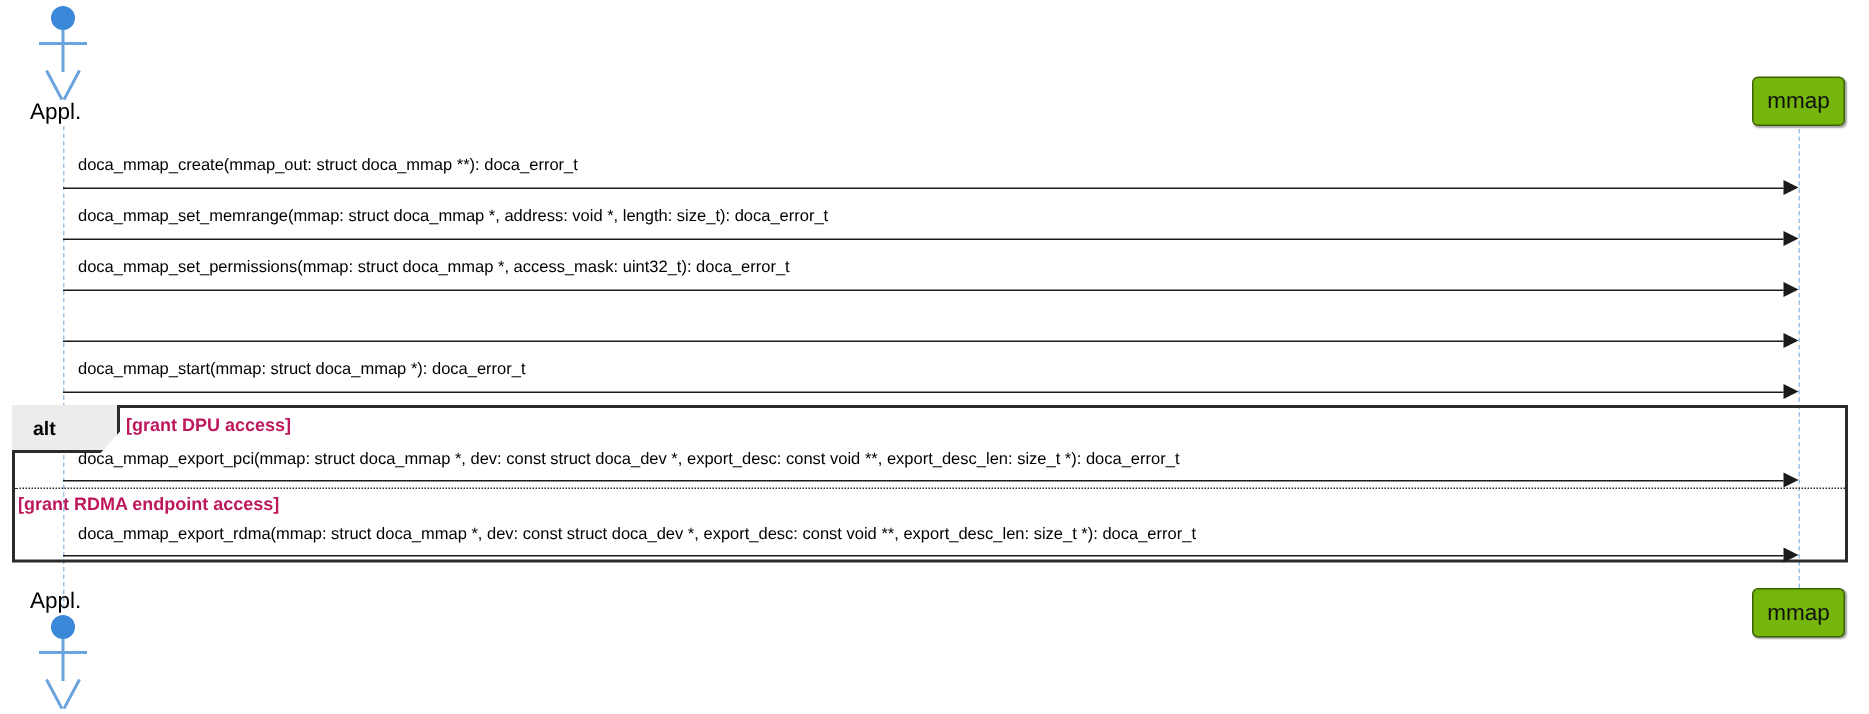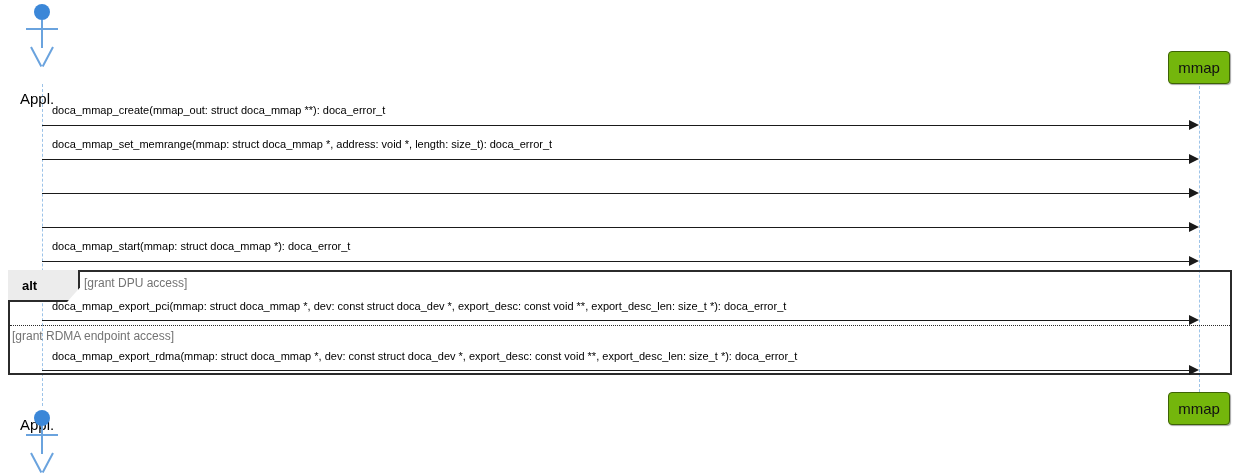--- a/index.html
+++ b/index.html
@@ -21,21 +21,20 @@
     height: 476px;
   }
 
   
   .actor-label {
     position: absolute;
     font-size: 15px;
     color: #000000;
     white-space: nowrap;
     line-height: 16px;
-    margin-top: 24px;
   }
   .actor-fig { position: absolute; }
   .actor-head {
     position: absolute;
     width: 16px; height: 16px;
     border-radius: 50%;
     background: #3b87d8;
   }
   .actor-line {
     position: absolute;
@@ -101,22 +100,22 @@
     align-items: center;
     padding-left: 14px;
     font-size: 13px;
     font-weight: bold;
     color: #000000;
     clip-path: polygon(0 0, 100% 0, 100% 55%, 82% 100%, 0 100%);
   }
   .frag-guard {
     position: absolute;
     font-size: 12px;
-    font-weight: normal;
-    color: #737373;
+    font-weight: bold;
+    color: #be185d;
     white-space: nowrap;
   }
   .frag-divider {
     position: absolute;
     height: 0;
     border-top: 1px dotted #2b2b2b;
   }
 </style>
 </head>
 <body>
@@ -140,20 +139,21 @@
   </div>
 
   <div class="msg-label" style="left:52px; top:102px;">doca_mmap_create(mmap_out: struct doca_mmap **): doca_error_t</div>
   <div class="msg-line" style="left:42px; top:125px; width:1147px;"></div>
   <div class="msg-arrow" style="left:1189px; top:120px;"></div>
 
   <div class="msg-label" style="left:52px; top:136px;text-align:center;">doca_mmap_set_memrange(mmap: struct doca_mmap *, address: void *, length: size_t): doca_error_t</div>
   <div class="msg-line" style="left:42px; top:159px; width:1147px;"></div>
   <div class="msg-arrow" style="left:1189px; top:154px;"></div>
 
+  <div class="msg-label" style="left:52px; top:170px;">doca_mmap_set_permissions(mmap: struct doca_mmap *, access_mask: uint32_t): doca_error_t</div>
   <div class="msg-line" style="left:42px; top:193px; width:1147px;"></div>
   <div class="msg-arrow" style="left:1189px; top:188px;"></div>
 
   <div class="msg-line" style="left:42px; top:227px; width:1147px;"></div>
   <div class="msg-arrow" style="left:1189px; top:222px;"></div>
 
   <div class="msg-label" style="left:52px; top:238px;">doca_mmap_start(mmap: struct doca_mmap *): doca_error_t</div>
   <div class="msg-line" style="left:42px; top:261px; width:1147px;"></div>
   <div class="msg-arrow" style="left:1189px; top:256px;"></div>
 

